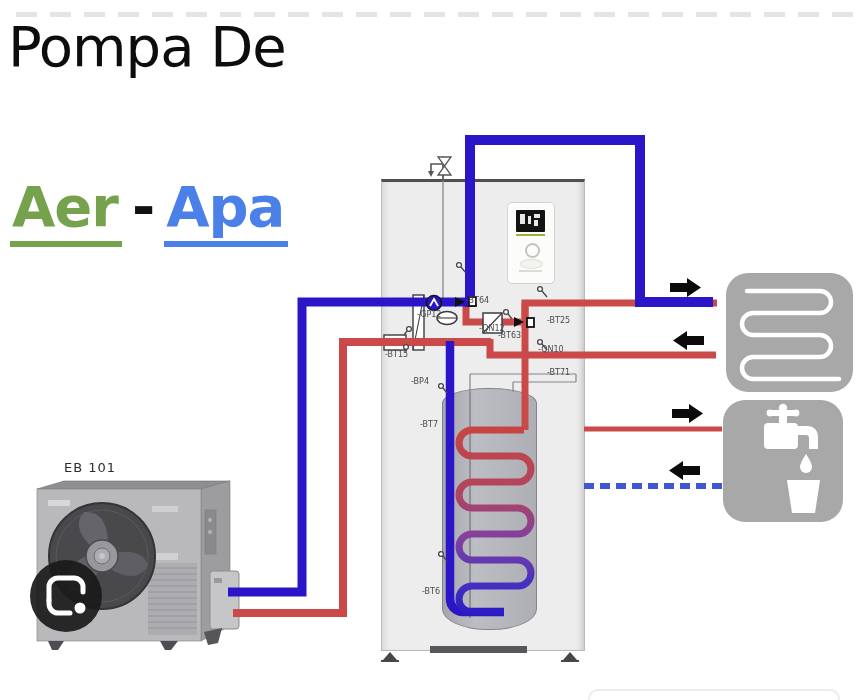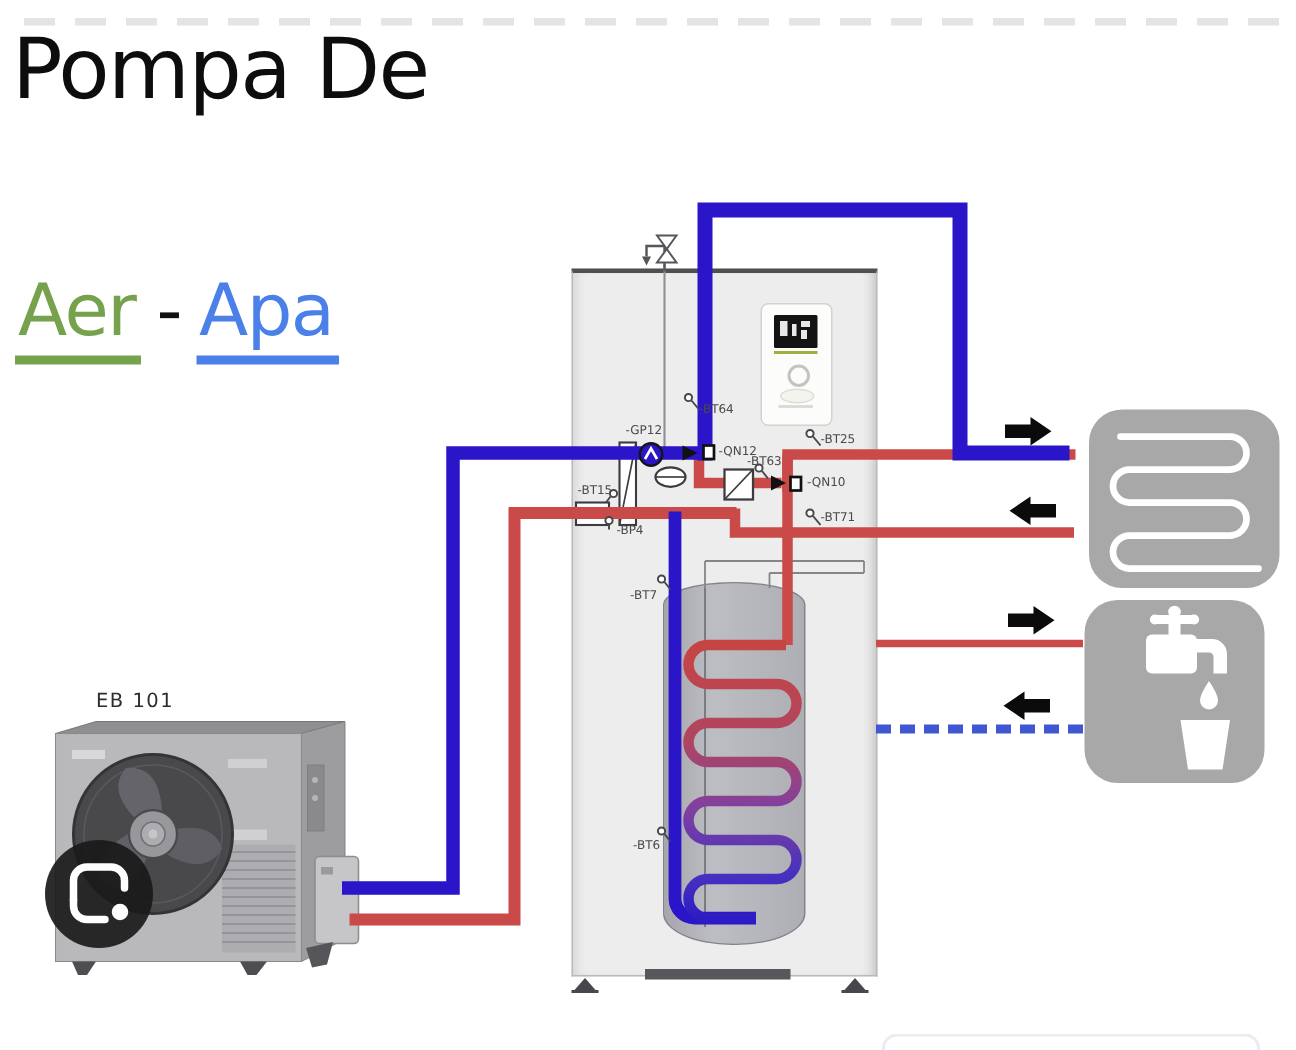--- a/index.html
+++ b/index.html
@@ -12,21 +12,21 @@
     position:absolute;left:16px;top:12px;width:840px;height:5px;
     background:repeating-linear-gradient(90deg,#e4e4e4 0 21px,transparent 21px 34px);
   }
   
   .title{
     position:absolute;left:8px;top:6px;z-index:3;
     font-size:56px;font-weight:400;color:#0d0d0d;line-height:81px;letter-spacing:-1px;
   }
   .subtitle{
     position:absolute;left:10px;top:172px;z-index:3;
-    font-size:48px;font-weight:400;line-height:70px;letter-spacing:-1px;
+    font-size:56px;font-weight:700;line-height:70px;letter-spacing:-1px;
   }
   .subtitle .w1{color:var(--title-green);border-bottom:6px solid var(--title-green);padding:0 4px 2px 2px;}
   .subtitle .sep{color:#111;padding:0 10px;}
   .subtitle .w2{color:var(--title-blue);border-bottom:6px solid var(--title-blue);padding:0 4px 2px 2px;}
   
   .indoor-unit{
     position:absolute;left:381px;top:179px;width:202px;height:468px;z-index:1;
     background:#ededee;border:1px solid #b9b9bc;border-top:3px solid #4f4f52;
     box-shadow:inset -7px 0 9px -7px rgba(0,0,0,.28), inset 7px 0 9px -7px rgba(0,0,0,.16);
   }
@@ -64,21 +64,21 @@
   }
   
   .lens{
     position:absolute;left:30px;top:560px;width:72px;height:72px;z-index:5;
     background:rgba(26,26,26,.92);border-radius:50%;
   }
   
   .overlay{position:absolute;left:0;top:0;z-index:2;pointer-events:none;}
   
   .lbl{
-    position:absolute;z-index:3;font-size:8px;color:#4a4a4a;letter-spacing:0;white-space:nowrap;
+    position:absolute;z-index:3;font-size:8px;color:#4a4a4a;letter-spacing:0;white-space:nowrap;margin-top:28px;
   }
   .eb-label{
     position:absolute;left:64px;top:460px;z-index:3;font-size:13px;font-weight:400;color:#2d2d2d;letter-spacing:1px;
   }
 </style>
 </head>
 <body>
 
 <div class="top-dashes"></div>
 

